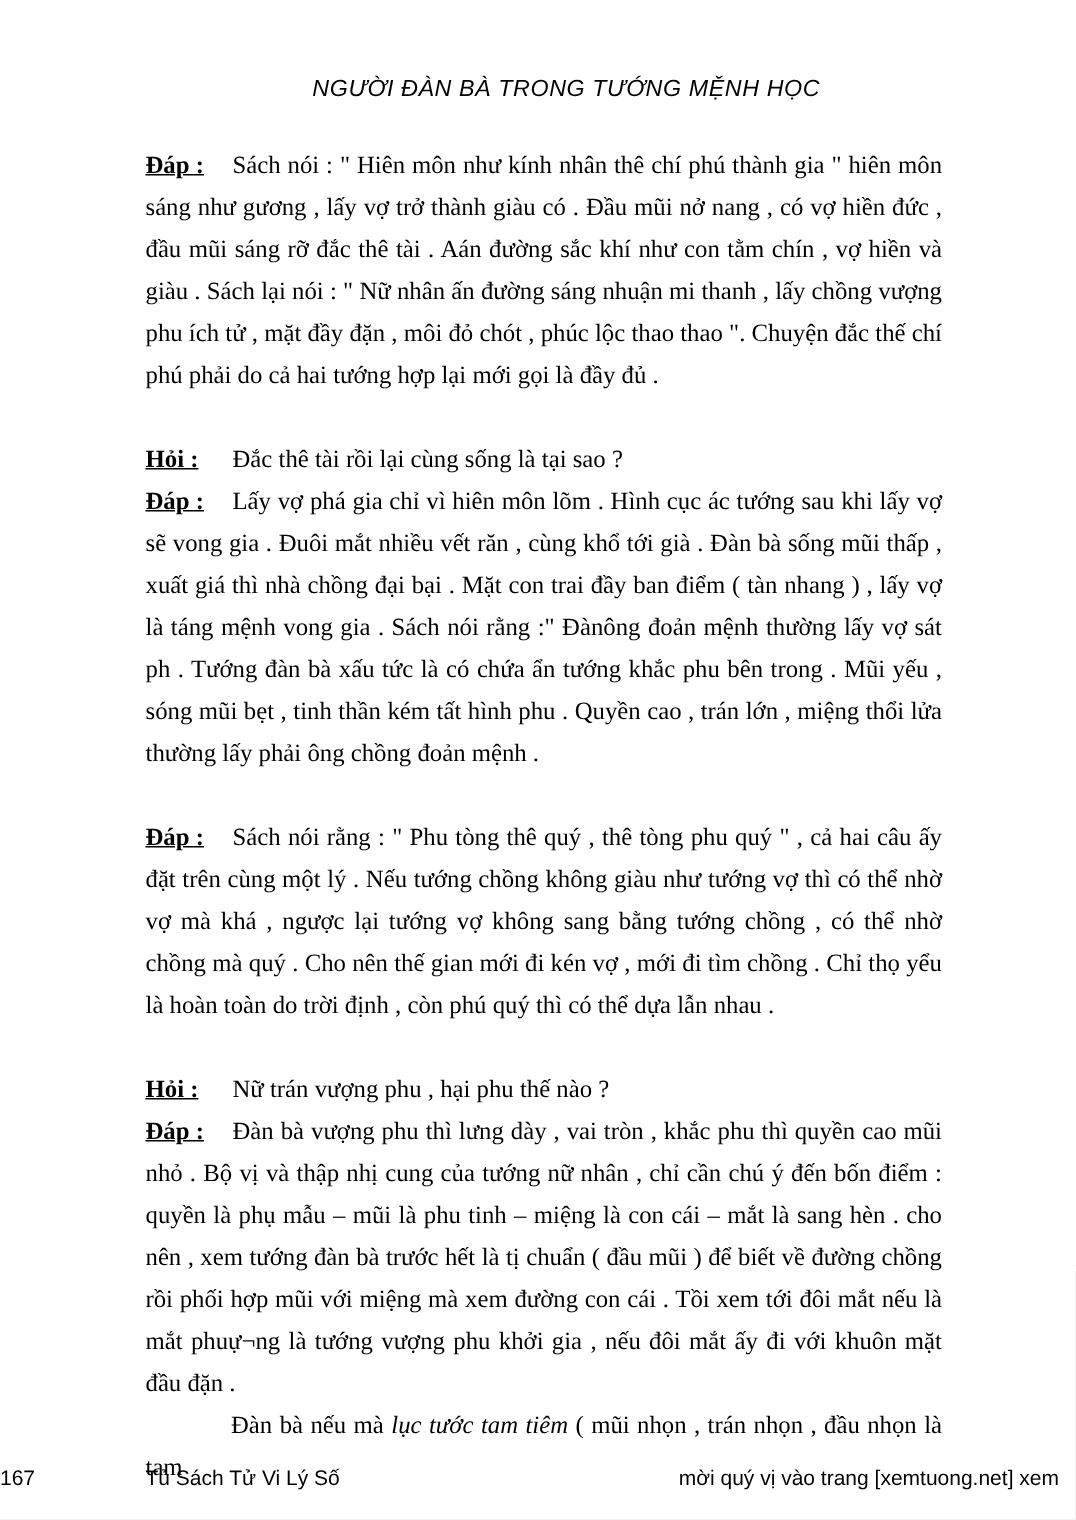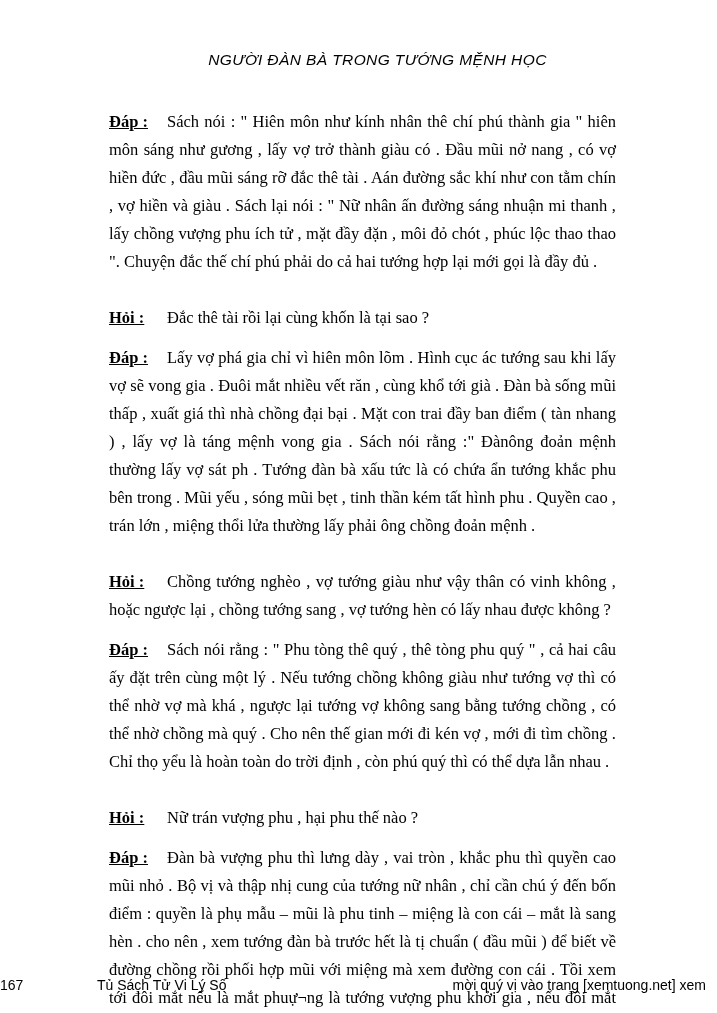--- a/index.html
+++ b/index.html
@@ -26,21 +26,21 @@
     white-space: nowrap;
     padding-left: 19px;
   }
   .body {
     position: absolute;
     top: 96px;
     left: 97px;
     width: 531px;
   }
   .qa {
-    margin: 12px;
+    margin: 0;
     text-align: justify;
     font-size: 16.5px;
     line-height: 28px;
   }
   .section { margin-top: 28px; }
   .qlabel {
     display: inline-block;
     width: 58px;
     font-weight: bold;
   }
@@ -73,26 +73,25 @@
 
   <div class="title">NGƯỜI ĐÀN BÀ TRONG TƯỚNG MỆNH HỌC</div>
 
   <div class="body">
 
     <div class="section0">
       <p class="qa"><span class="qlabel"><u>Đáp :</u></span><span>Sách nói : " Hiên môn như kính nhân thê chí phú thành gia " hiên môn sáng như gương , lấy vợ trở thành giàu có . Đầu mũi nở nang , có vợ hiền đức , đầu mũi sáng rỡ đắc thê tài . Aán đường sắc khí như con tằm chín , vợ hiền và giàu . Sách lại nói : " Nữ nhân ấn đường sáng nhuận mi thanh , lấy chồng vượng phu ích tử , mặt đầy đặn , môi đỏ chót , phúc lộc thao thao ". Chuyện đắc thế chí phú phải do cả hai tướng hợp lại mới gọi là đầy đủ .</span></p>
     </div>
 
     <div class="section">
-      <p class="qa"><span class="qlabel"><u>Hỏi :</u></span><span>Đắc thê tài rồi lại cùng khốn là tại sao ?</span></p>
+      <p class="qa"><span class="qlabel"><u>Hỏi :</u></span><span>Đắc thê tài rồi lại cùng sống là tại sao ?</span></p>
       <p class="qa"><span class="qlabel"><u>Đáp :</u></span><span>Lấy vợ phá gia chỉ vì hiên môn lõm . Hình cục ác tướng sau khi lấy vợ sẽ vong gia . Đuôi mắt nhiều vết răn , cùng khổ tới già . Đàn bà sống mũi thấp , xuất giá thì nhà chồng đại bại . Mặt con trai đầy ban điểm ( tàn nhang ) , lấy vợ là táng mệnh vong gia . Sách nói rằng :" Đànông đoản mệnh thường lấy vợ sát ph . Tướng đàn bà xấu tức là có chứa ẩn tướng khắc phu bên trong . Mũi yếu , sóng mũi bẹt , tinh thần kém tất hình phu . Quyền cao , trán lớn , miệng thổi lửa thường lấy phải ông chồng đoản mệnh .</span></p>
     </div>
 
     <div class="section">
-      <p class="qa"><span class="qlabel"><u>Hỏi :</u></span><span>Chồng tướng nghèo , vợ tướng giàu như vậy thân có vinh không , hoặc ngược lại , chồng tướng sang , vợ tướng hèn có lấy nhau được không ?</span></p>
       <p class="qa"><span class="qlabel"><u>Đáp :</u></span><span>Sách nói rằng : " Phu tòng thê quý , thê tòng phu quý " , cả hai câu ấy đặt trên cùng một lý . Nếu tướng chồng không giàu như tướng vợ thì có thể nhờ vợ mà khá , ngược lại tướng vợ không sang bằng tướng chồng , có thể nhờ chồng mà quý . Cho nên thế gian mới đi kén vợ , mới đi tìm chồng . Chỉ thọ yểu là hoàn toàn do trời định , còn phú quý thì có thể dựa lẫn nhau .</span></p>
     </div>
 
     <div class="section">
       <p class="qa"><span class="qlabel"><u>Hỏi :</u></span><span>Nữ trán vượng phu , hại phu thế nào ?</span></p>
       <p class="qa"><span class="qlabel"><u>Đáp :</u></span><span>Đàn bà vượng phu thì lưng dày , vai tròn , khắc phu thì quyền cao mũi nhỏ . Bộ vị và thập nhị cung của tướng nữ nhân , chỉ cần chú ý đến bốn điểm : quyền là phụ mẫu – mũi là phu tinh – miệng là con cái – mắt là sang hèn . cho nên , xem tướng đàn bà trước hết là tị chuẩn ( đầu mũi ) để biết về đường chồng rồi phối hợp mũi với miệng mà xem đường con cái . Tồi xem tới đôi mắt nếu là mắt phuự¬ng là tướng vượng phu khởi gia , nếu đôi mắt ấy đi với khuôn mặt đầu đặn .</span></p>
       <p class="indent-para"><span>Đàn bà nếu mà </span><i>lục tước tam tiêm</i><span> ( mũi nhọn , trán nhọn , đầu nhọn là tam</span></p>
     </div>
 
   </div>

